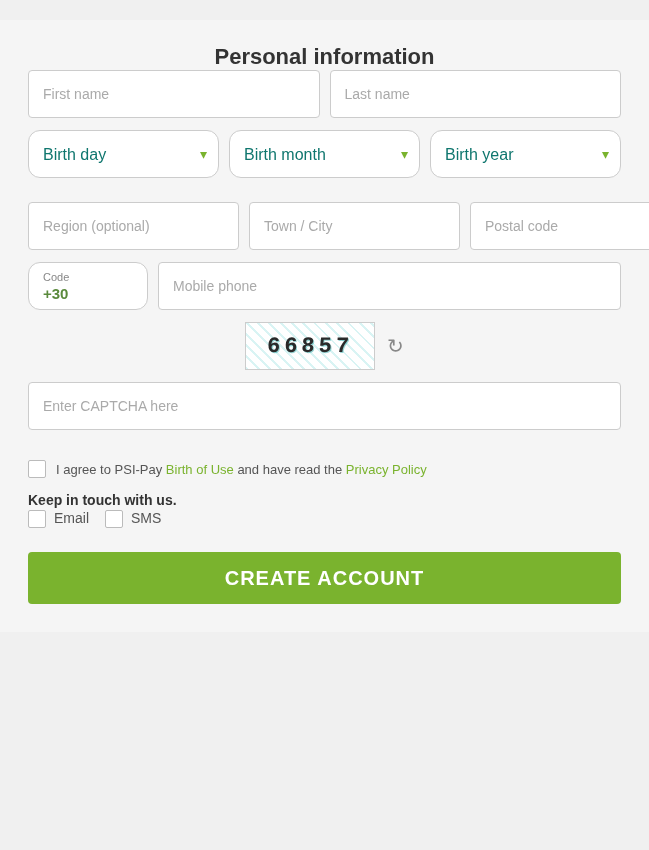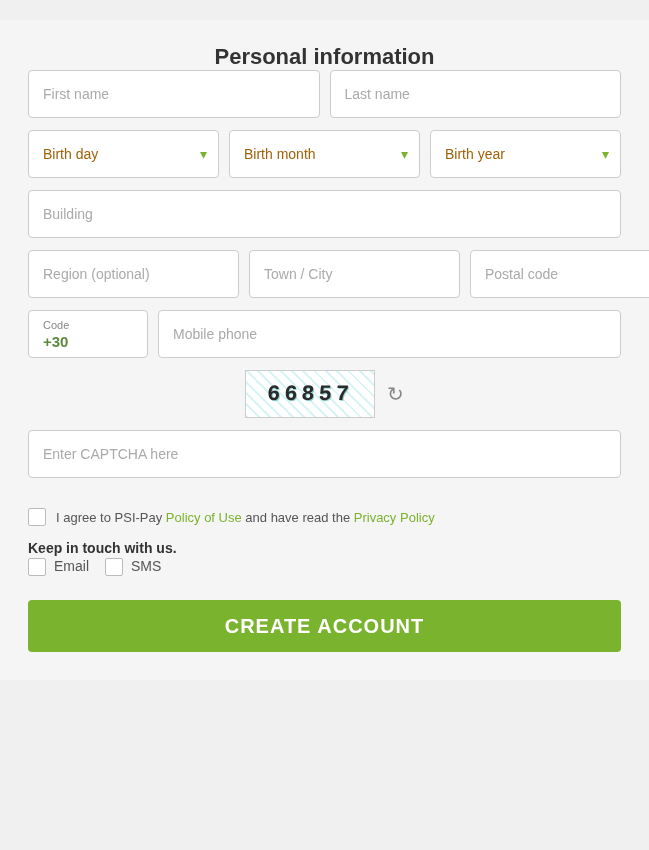--- a/index.html
+++ b/index.html
@@ -44,25 +44,25 @@
     }
     .select-wrapper {
       flex: 1;
       position: relative;
       height: 48px;
     }
     .select-field {
       width: 100%;
       height: 48px;
       border: 1px solid #ccc;
-      border-radius: 4px;
+      border-radius: 12px;
       background: #fff;
       padding: 0 14px;
-      font-size: 14px;
-      color: #a16207;
+      font-size: 16px;
+      color: #0f766e;
       font-weight: 500;
       appearance: none;
       outline: none;
       cursor: pointer;
     }
     .select-arrow {
       position: absolute;
       right: 12px;
       top: 50%;
       transform: translateY(-50%);
@@ -73,21 +73,21 @@
     .street-field {
       flex: 2.4;
     }
     .building-field {
       flex: 1;
     }
     .code-wrapper {
       width: 120px;
       flex: none;
       border: 1px solid #ccc;
-      border-radius: 4px;
+      border-radius: 12px;
       background: #fff;
       padding: 6px 14px;
       display: flex;
       flex-direction: column;
       justify-content: center;
     }
     .code-label {
       font-size: 11px;
       color: #888;
       margin-bottom: 2px;
@@ -236,21 +236,20 @@
       <span class="select-arrow">▾</span>
     </div>
     <div class="select-wrapper">
       <select class="select-field"><option value="">Birth year</option><option value="2010">2010</option><option value="2009">2009</option><option value="2008">2008</option><option value="2007">2007</option><option value="2006">2006</option><option value="2005">2005</option><option value="2004">2004</option><option value="2003">2003</option><option value="2002">2002</option><option value="2001">2001</option><option value="2000">2000</option><option value="1999">1999</option><option value="1998">1998</option><option value="1997">1997</option><option value="1996">1996</option><option value="1995">1995</option><option value="1994">1994</option><option value="1993">1993</option><option value="1992">1992</option><option value="1991">1991</option><option value="1990">1990</option><option value="1989">1989</option><option value="1988">1988</option><option value="1987">1987</option><option value="1986">1986</option><option value="1985">1985</option><option value="1984">1984</option><option value="1983">1983</option><option value="1982">1982</option><option value="1981">1981</option><option value="1980">1980</option><option value="1979">1979</option><option value="1978">1978</option><option value="1977">1977</option><option value="1976">1976</option><option value="1975">1975</option><option value="1974">1974</option><option value="1973">1973</option><option value="1972">1972</option><option value="1971">1971</option><option value="1970">1970</option><option value="1969">1969</option><option value="1968">1968</option><option value="1967">1967</option><option value="1966">1966</option><option value="1965">1965</option><option value="1964">1964</option><option value="1963">1963</option><option value="1962">1962</option><option value="1961">1961</option><option value="1960">1960</option><option value="1959">1959</option><option value="1958">1958</option><option value="1957">1957</option><option value="1956">1956</option><option value="1955">1955</option><option value="1954">1954</option><option value="1953">1953</option><option value="1952">1952</option><option value="1951">1951</option><option value="1950">1950</option><option value="1949">1949</option><option value="1948">1948</option><option value="1947">1947</option><option value="1946">1946</option><option value="1945">1945</option><option value="1944">1944</option><option value="1943">1943</option><option value="1942">1942</option><option value="1941">1941</option><option value="1940">1940</option><option value="1939">1939</option><option value="1938">1938</option><option value="1937">1937</option><option value="1936">1936</option><option value="1935">1935</option><option value="1934">1934</option><option value="1933">1933</option><option value="1932">1932</option><option value="1931">1931</option><option value="1930">1930</option><option value="1929">1929</option><option value="1928">1928</option><option value="1927">1927</option><option value="1926">1926</option><option value="1925">1925</option><option value="1924">1924</option><option value="1923">1923</option><option value="1922">1922</option><option value="1921">1921</option><option value="1920">1920</option></select>
       <span class="select-arrow">▾</span>
     </div>
   </div>
 
   
   <div class="form-row">
-    <input class="input-field building-field" type="text" placeholder="Building" style="">
   </div>
 
   
   <div class="form-row">
     <input class="input-field" type="text" placeholder="Region (optional)" style="">
     <input class="input-field" type="text" placeholder="Town / City" style="">
     <input class="input-field" type="text" placeholder="Postal code" style="">
   </div>
 
   
@@ -274,21 +273,21 @@
   <div class="captcha-input-row form-row">
     <input class="input-field" type="text" placeholder="Enter CAPTCHA here" style="">
   </div>
 
   <div class="spacer"></div>
 
   
   <div class="agree-row">
     <input type="checkbox" class="checkbox-sq" style="">
     <span class="agree-text">
-      <span>I agree to PSI-Pay </span><a class="link-green" href="#">Policy of Use</a><span> and have read the </span><a class="link-green" href="#">Privacy Policy</a>
+      <span>I agree to PSI-Pay </span><a class="link-green" href="#">Birth of Use</a><span> and have read the </span><a class="link-green" href="#">Privacy Policy</a>
     </span>
   </div>
 
   
   <div class="keep-in-touch">Keep in touch with us.</div>
 
   
   <div class="channel-row">
     <div class="channel-item">
       <input type="checkbox" class="checkbox-sq" style="">

